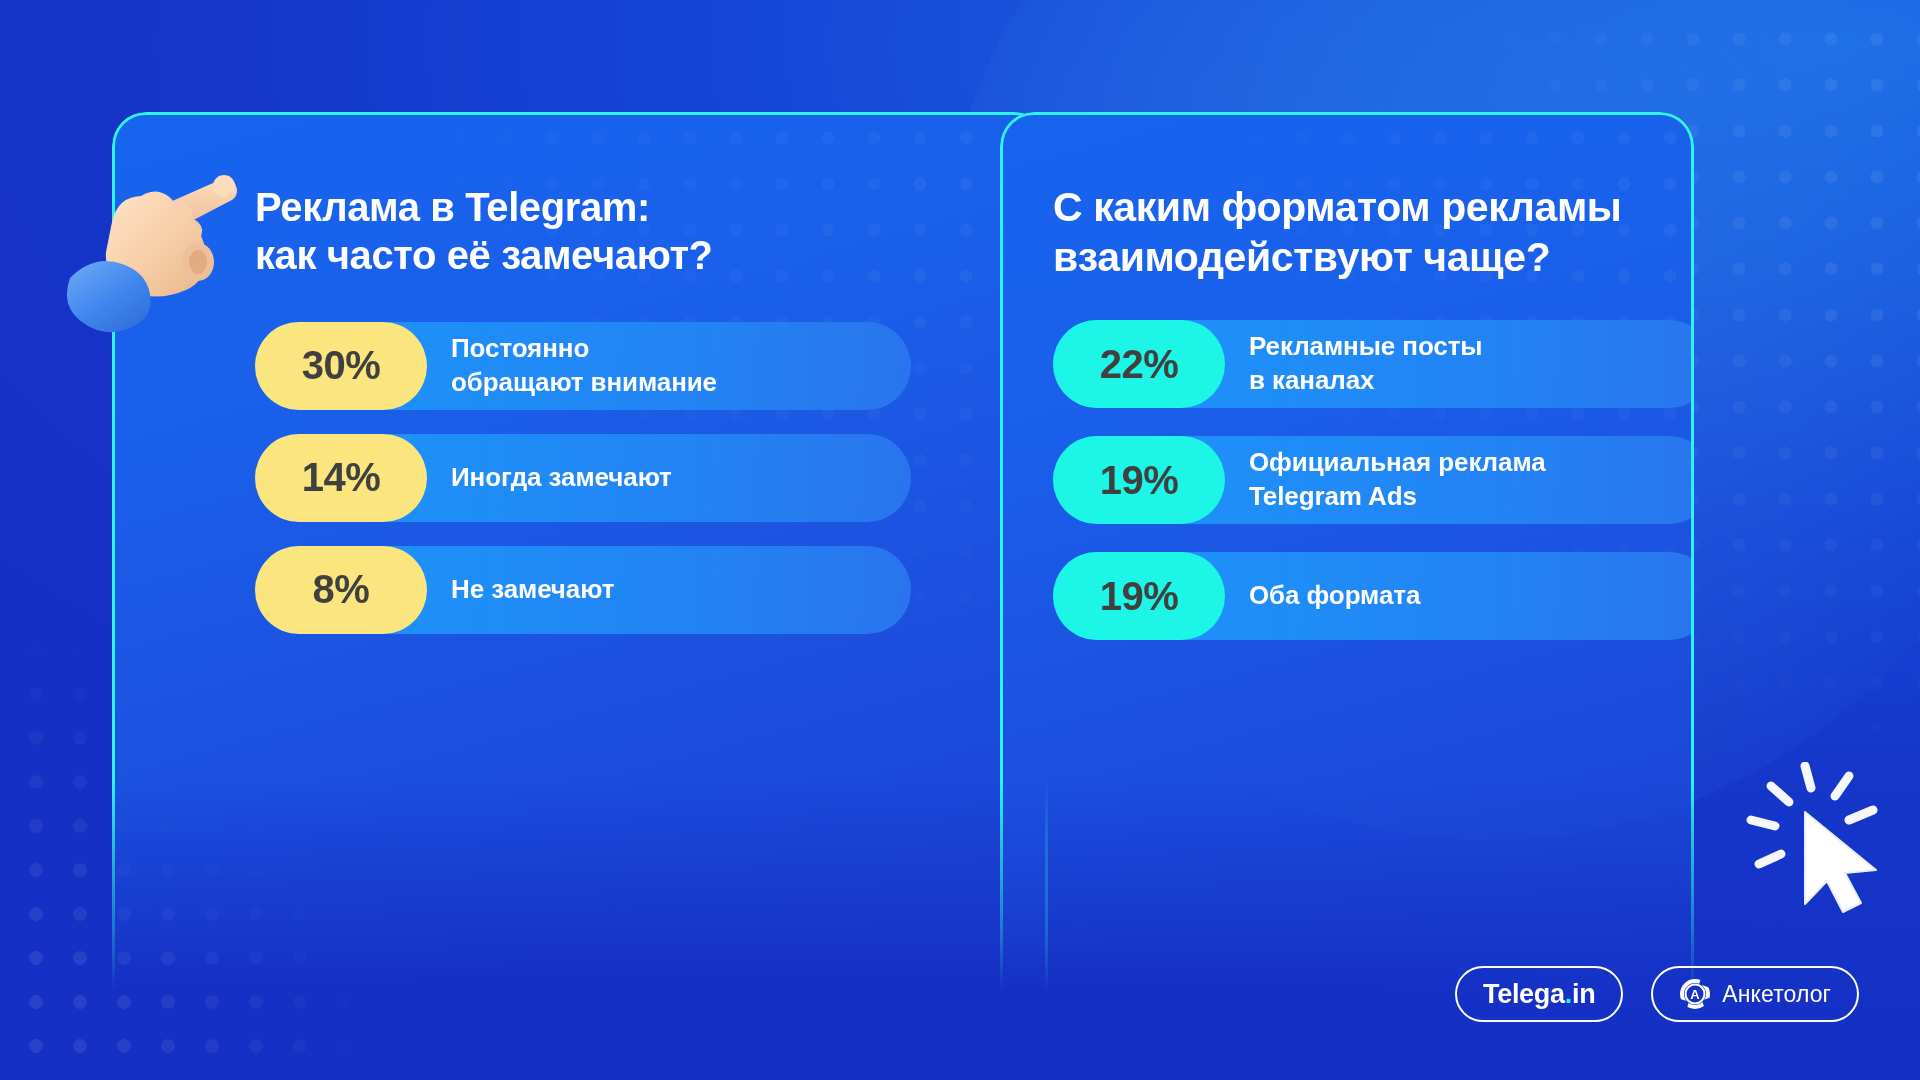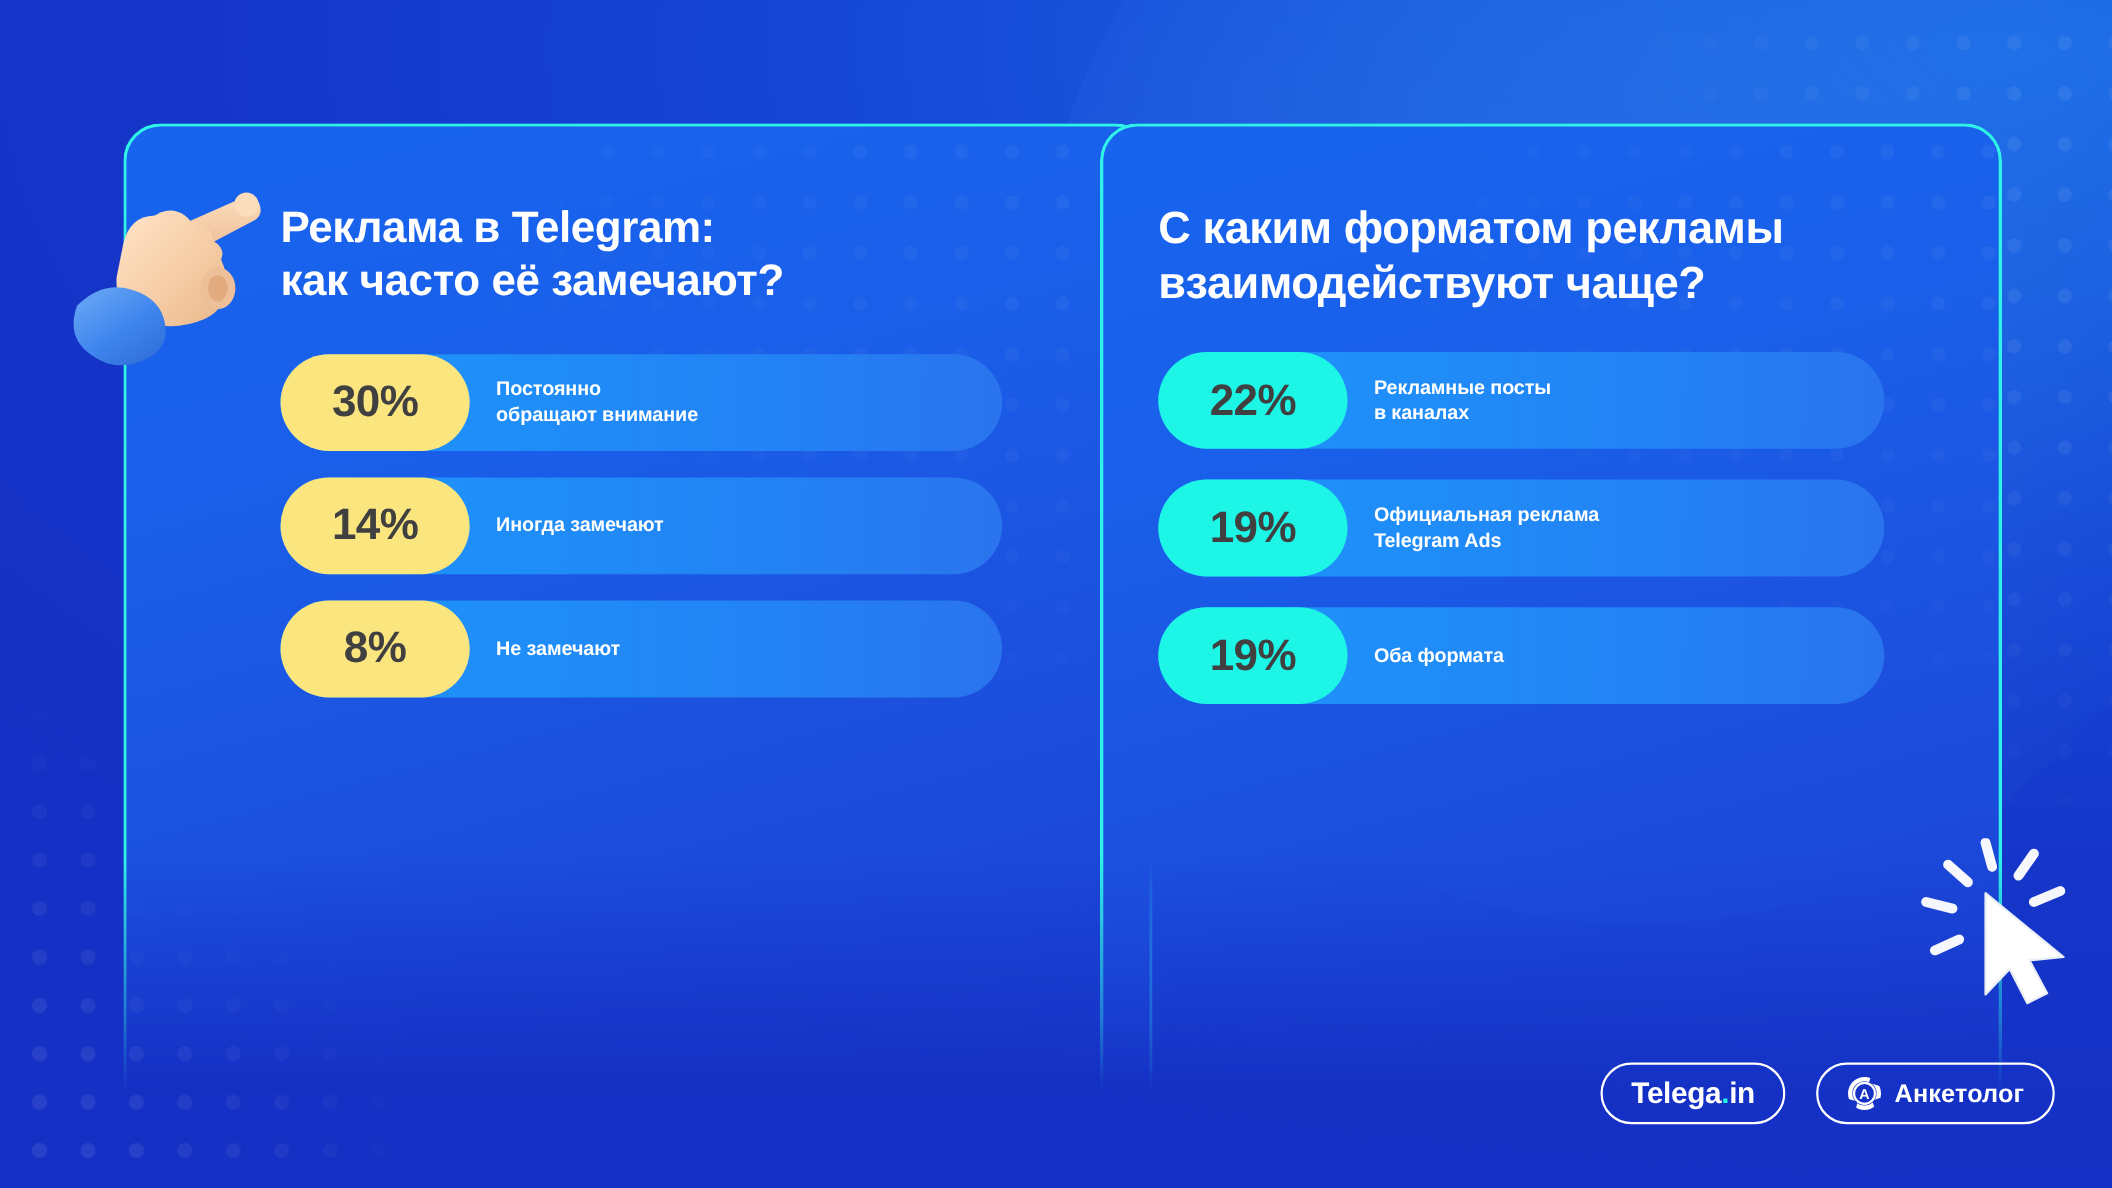--- a/index.html
+++ b/index.html
@@ -50,21 +50,21 @@
     overflow:hidden;
   }
   .card::after{
     content:""; position:absolute; inset:0; pointer-events:none;
     background-image:radial-gradient(circle, rgba(255,255,255,.055) 6px, rgba(255,255,255,0) 6.8px);
     background-size:46px 46px;
     -webkit-mask-image:radial-gradient(90% 70% at 100% 8%, #000 0%, rgba(0,0,0,.4) 55%, rgba(0,0,0,0) 80%);
     mask-image:radial-gradient(90% 70% at 100% 8%, #000 0%, rgba(0,0,0,.4) 55%, rgba(0,0,0,0) 80%);
   }
   #card-left  { left:112px;  width:936px; }
-  #card-right { left:1000px; width:820px; }
+  #card-right { left:1000px; width:694px; }
 
   .card-inner { position:relative; z-index:2; padding:68px 36px 0 140px; }
   #card-right .card-inner { padding-left:50px; padding-right:30px; }
 
   .card-title {
     color:#ffffff;
     font-size:40px; font-weight:700; line-height:1.21;
     letter-spacing:-0.4px;
     white-space:pre-line;
   }
@@ -90,21 +90,21 @@
     display:flex; align-items:center; justify-content:center;
     color:#404040;
     font-size:40px; font-weight:800; letter-spacing:-0.5px;
   }
   .badge.yellow { background:#fbe57f; }
   .badge.cyan   { background:#1df5e6; }
 
   .row-label {
     margin-left:196px;
     color:#ffffff;
-    font-size:18px; font-weight:700; line-height:1.30;
+    font-size:26px; font-weight:700; line-height:1.30;
     white-space:pre-line;
     letter-spacing:-0.1px;
   }
 
   
   #pointing-hand-icon {
     position:absolute; left:52px; top:150px;
     width:200px; height:185px; z-index:6;
   }
 
@@ -113,21 +113,21 @@
 
   
   .logos { position:absolute; left:1455px; top:966px; display:flex; gap:28px; z-index:7; }
   .logo-pill {
     height:56px; border:2.5px solid #ffffff; border-radius:28px;
     display:flex; align-items:center; gap:11px; padding:0 26px;
     color:#ffffff;
   }
   .logo-telega { font-size:27px; font-weight:700; letter-spacing:-0.3px; }
   .logo-telega .dot { color:#1df5e6; }
-  .logo-anket { font-size:23px; font-weight:700; letter-spacing:0.1px; }
+  .logo-anket { font-size:23px; font-weight:400; letter-spacing:0.1px; }
 </style>
 </head>
 <body>
 
 <div class="sheen"></div>
 <div class="dots dots-bl"></div>
 <div class="dots dots-tr"></div>
 
 <section class="card" id="card-left">
   <div class="card-inner">

